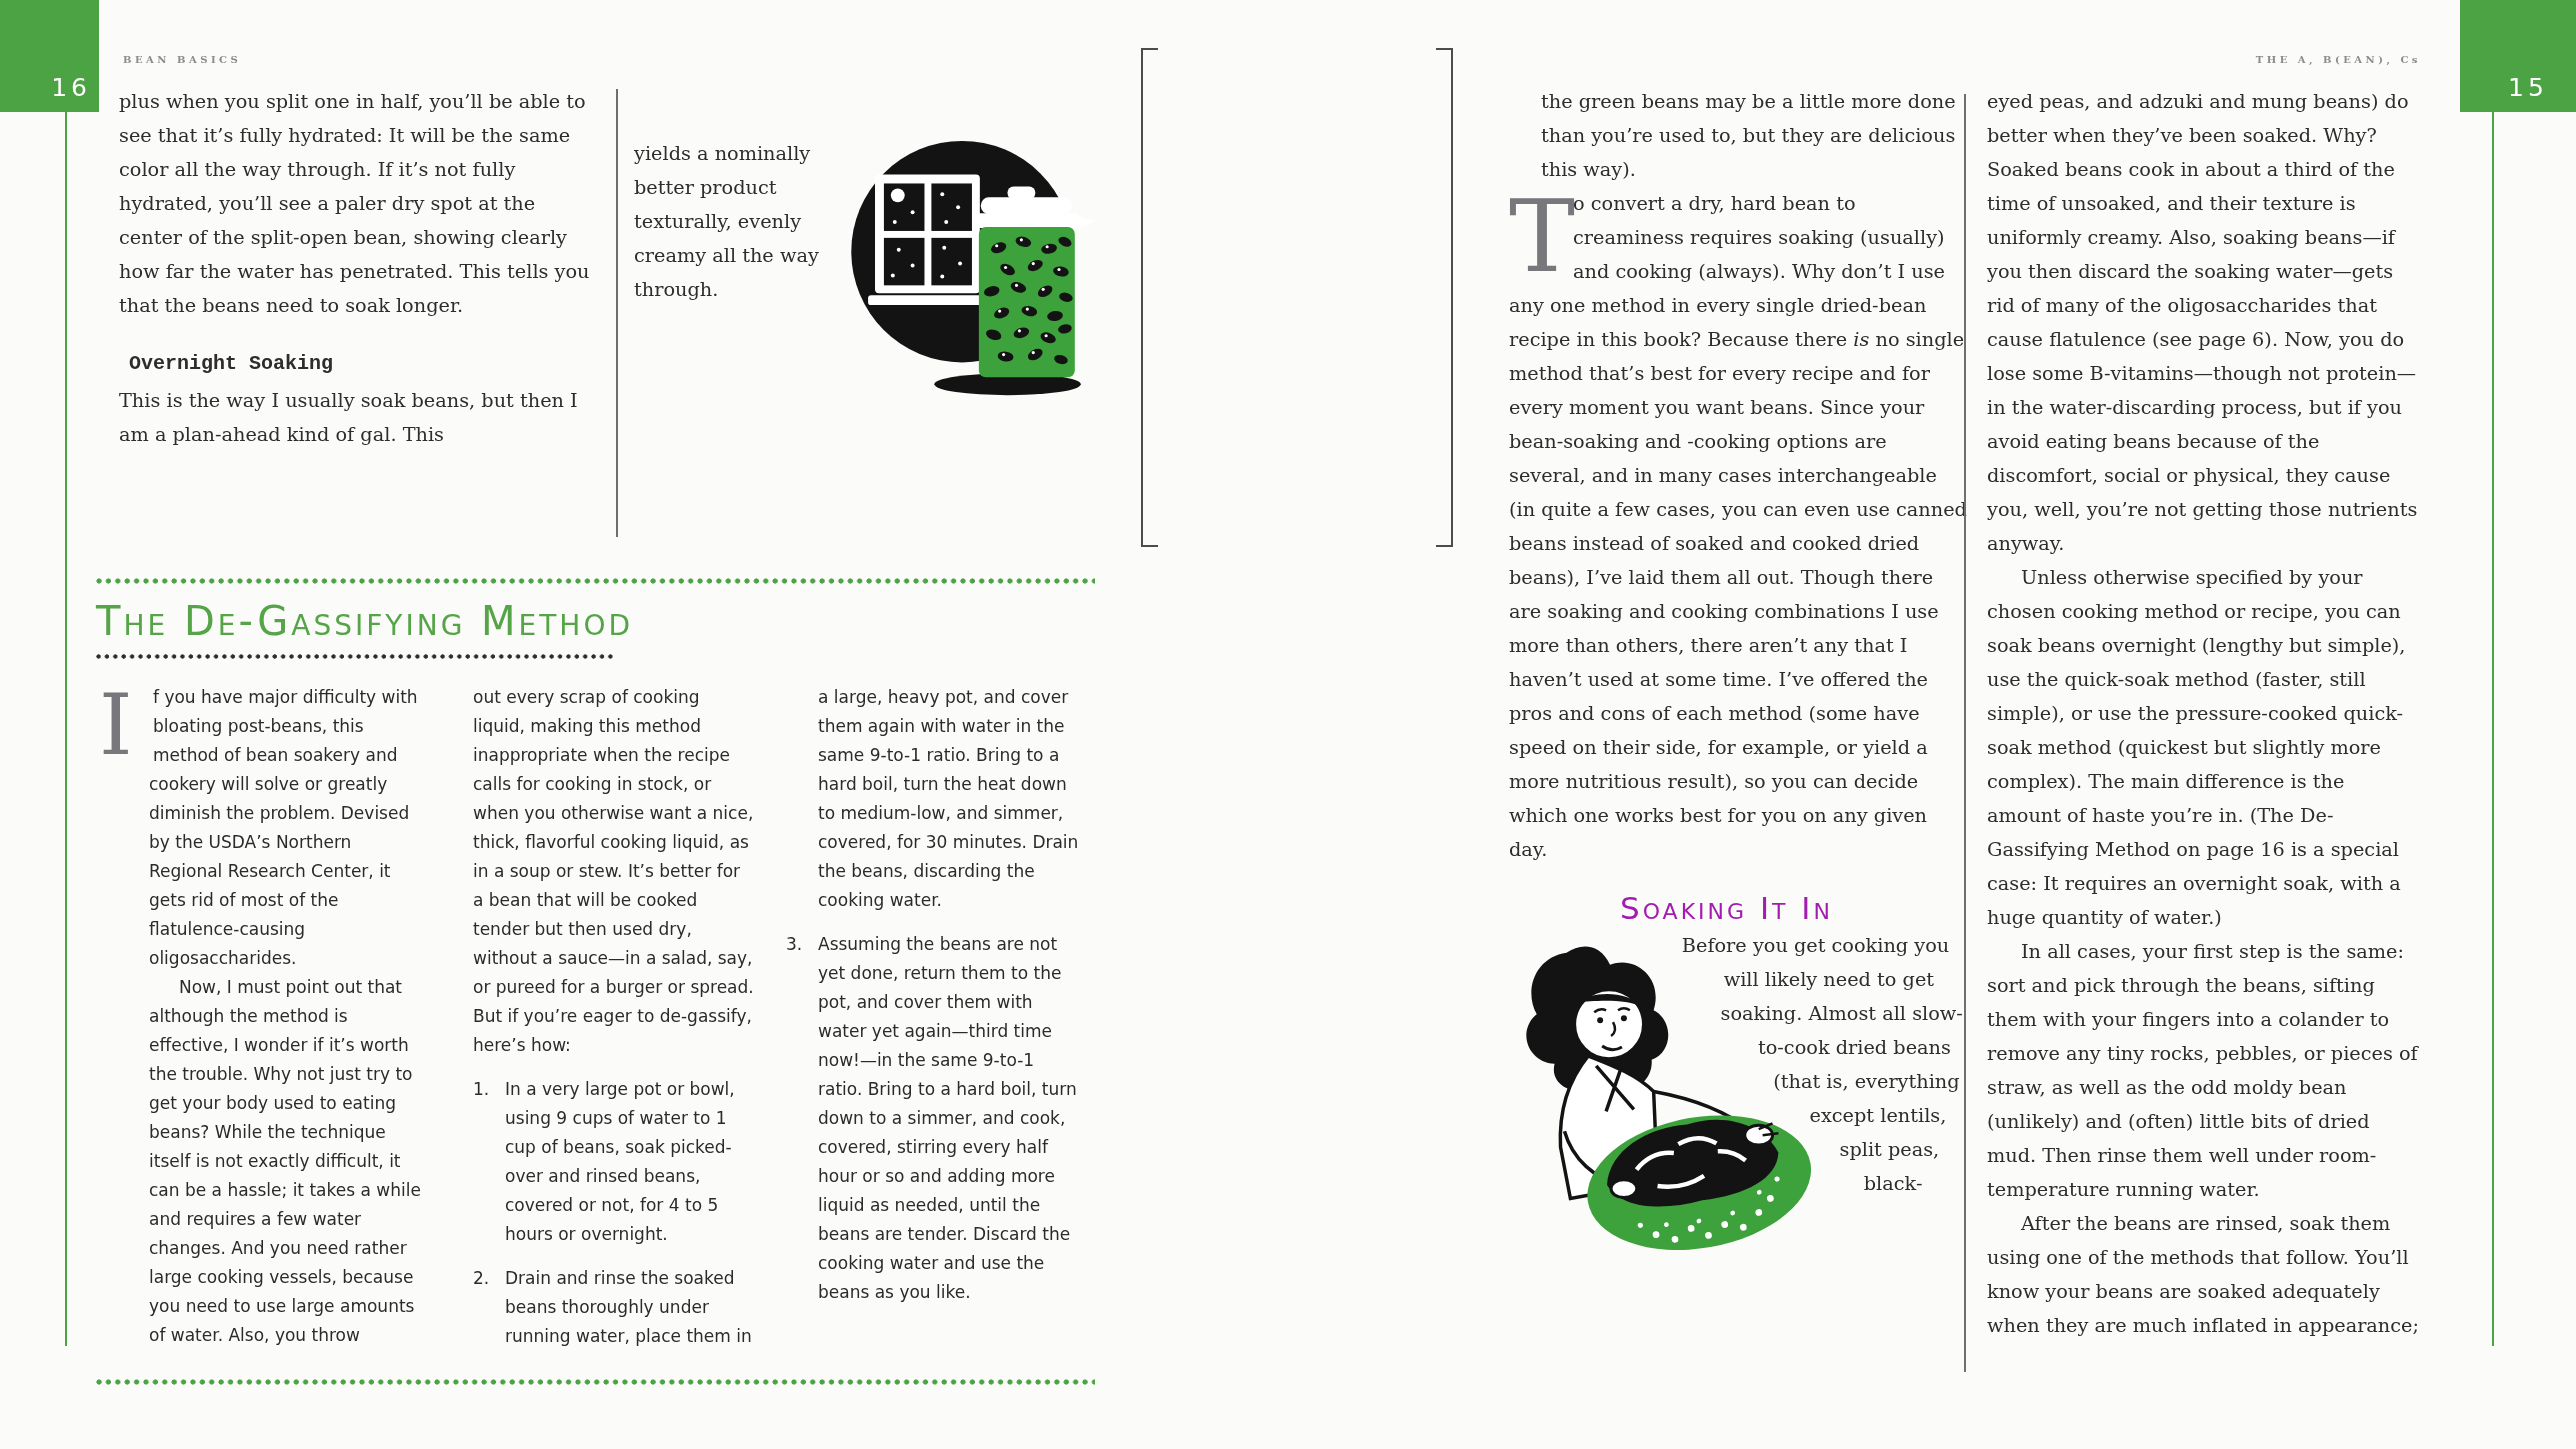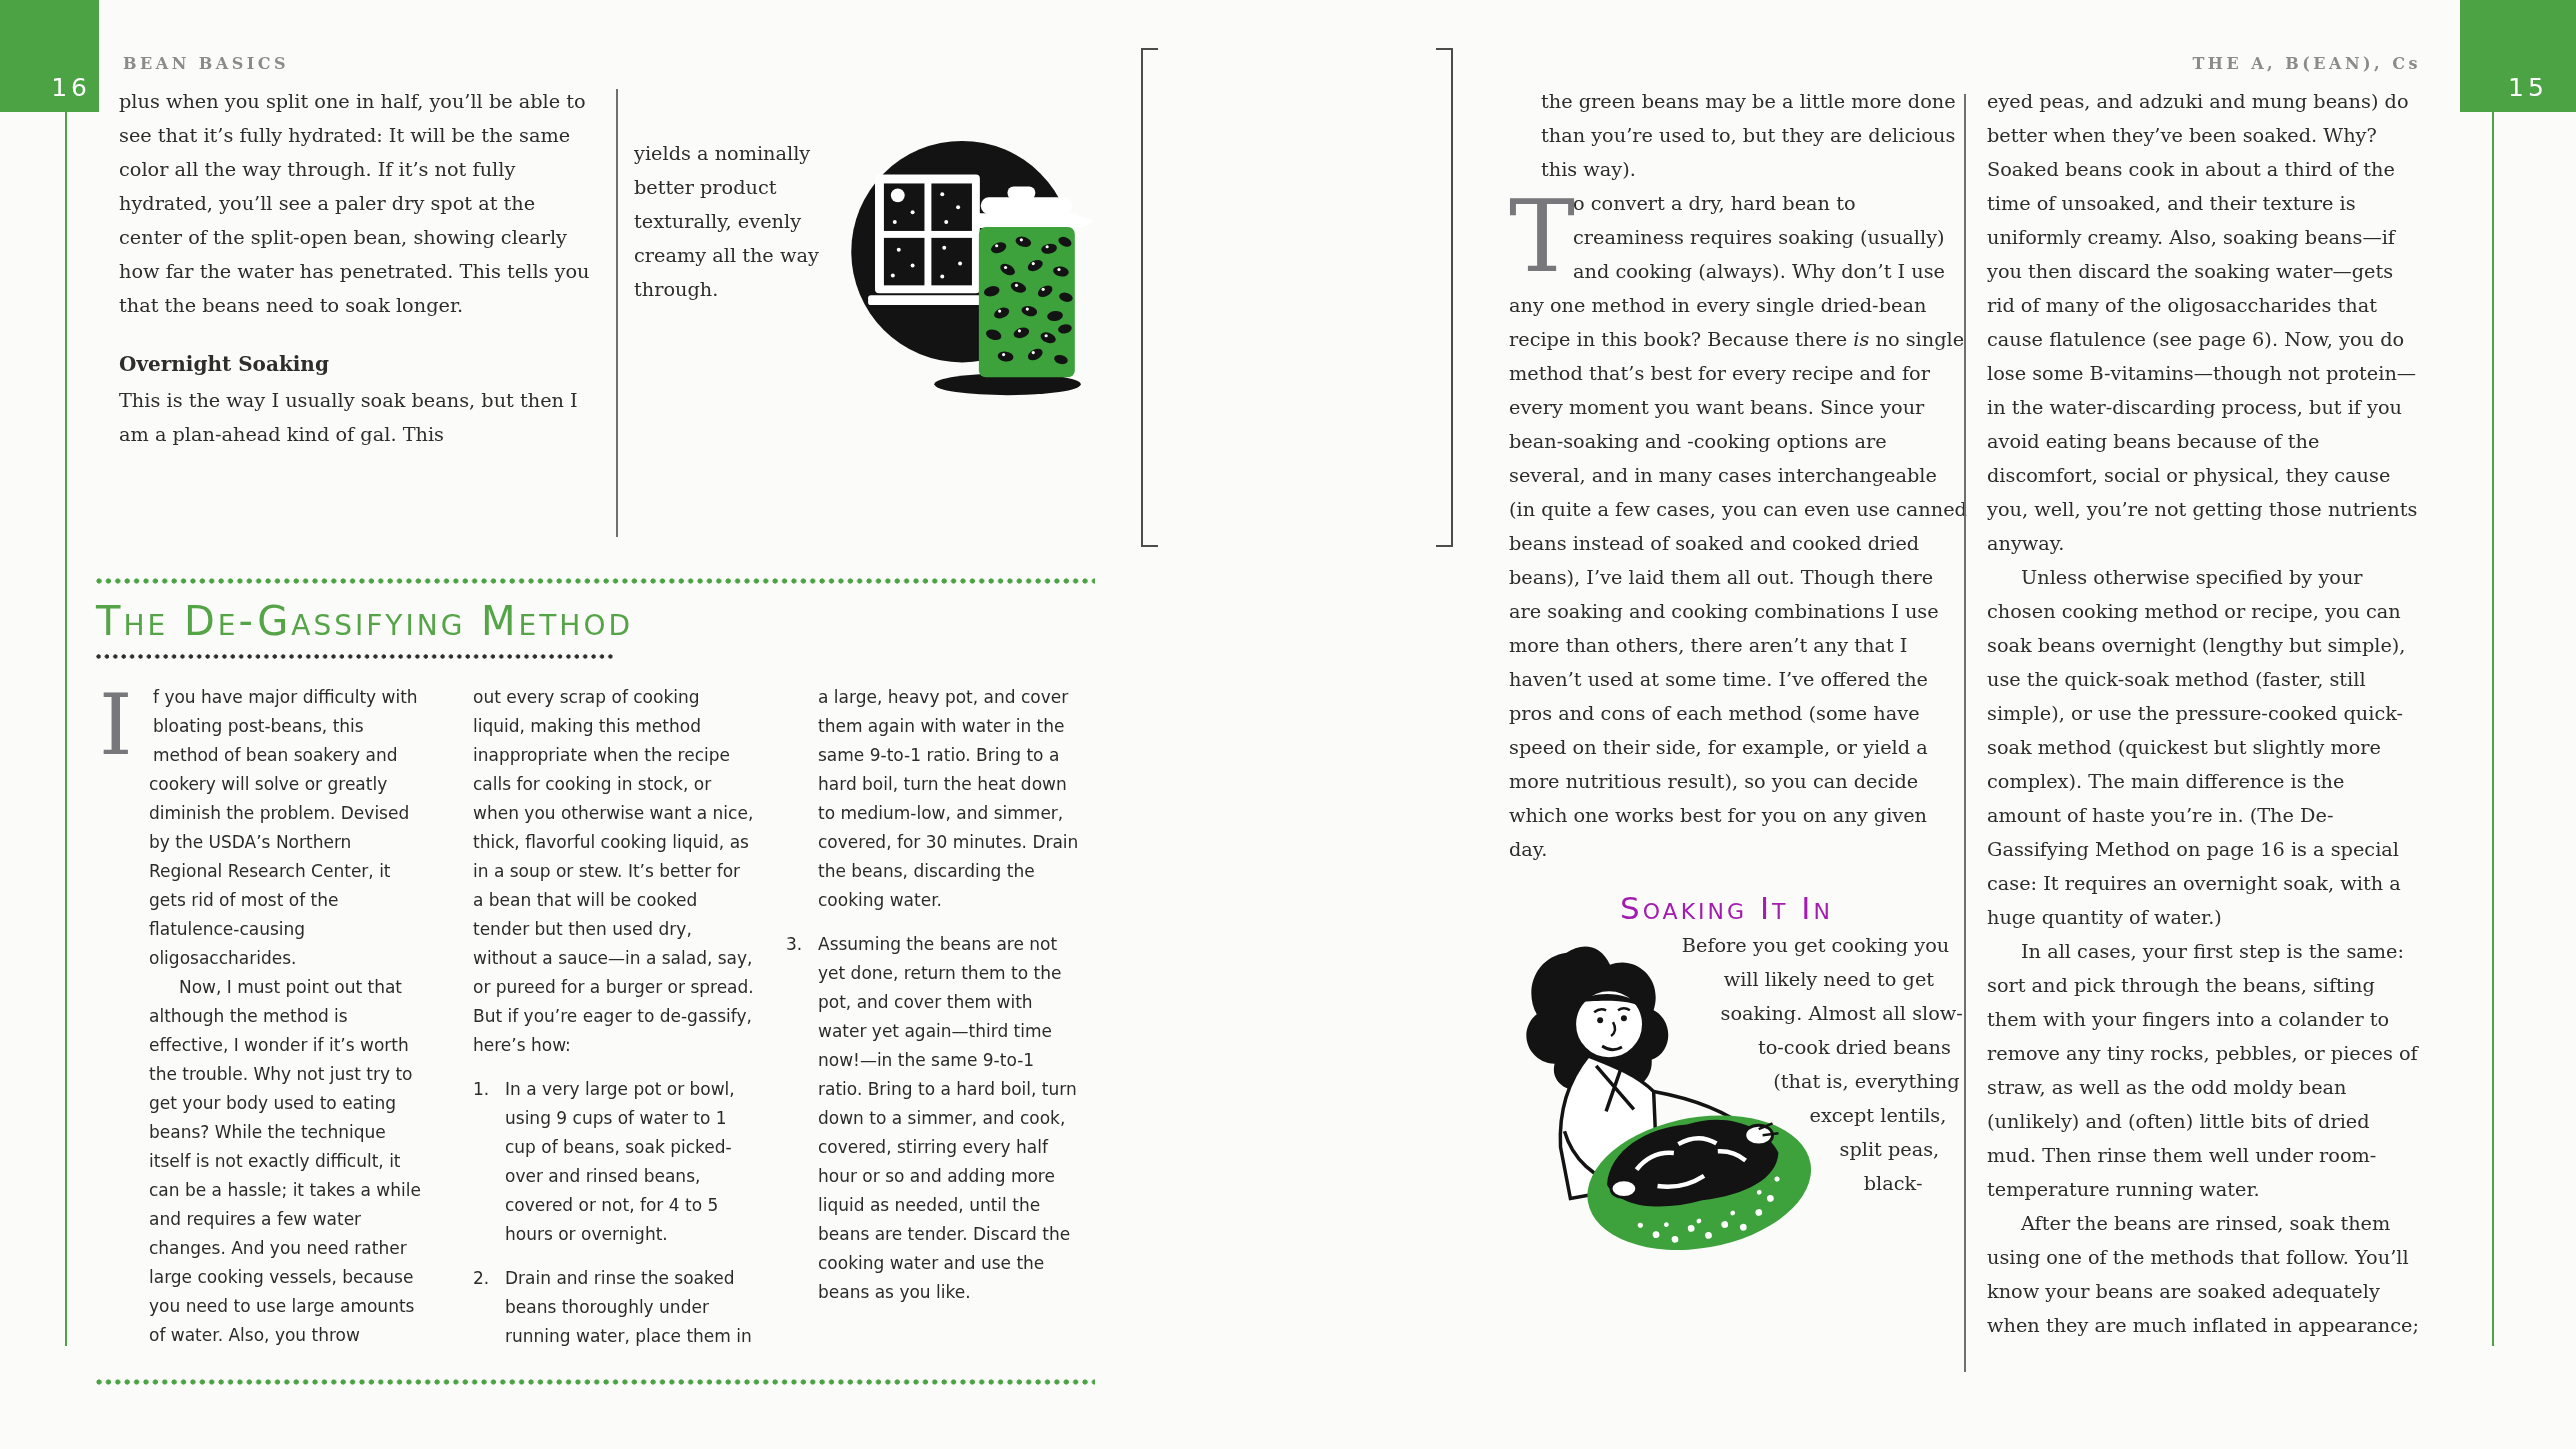--- a/index.html
+++ b/index.html
@@ -21,35 +21,35 @@
   .tab-left{left:0;width:99px;}
   .tab-right{left:2460px;width:116px;}
   .folio{position:absolute;bottom:10px;color:#fff;font-family:"DejaVu Sans",sans-serif;
          font-size:25px;letter-spacing:4px;}
   .tab-left .folio{right:8px;}
   .tab-right .folio{left:24px;margin-left:24px;}
   .margin-rule{position:absolute;top:112px;width:2px;background:var(--accent_green);height:1234px;}
   .margin-rule-left{left:65px;}
   .margin-rule-right{left:2492px;}
   
-  .running-head{position:absolute;top:54px;font-size:16px;font-weight:bold;
+  .running-head{position:absolute;top:54px;font-size:10px;font-weight:bold;
     letter-spacing:3.5px;color:var(--header_gray);font-family:"DejaVu Serif",serif;}
   .rh-left{left:123px;}
   .rh-right{right:155px;}
   
   .bracket{position:absolute;top:48px;width:15px;height:495px;border:2px solid #4c4c4c;}
   .bracket-left{left:1141px;border-right:none;}
   .bracket-right{left:1436px;border-left:none;}
   
   .serif{font-size:19.3px;line-height:34px;}
   .serif p{margin:0;}
   
   .l-intro{position:absolute;left:119px;top:85px;width:978px;}
   .l-col1{position:absolute;left:0;top:0;width:483px;}
-  .l-col1 h3{font-size:20px;margin:24px 0 3px;}
+  .l-col1 h3{font-size:20px;margin:24px 10px 3px;font-family:Liberation Mono, monospace;}
   .l-divider{position:absolute;left:497px;top:4px;width:2px;height:448px;background:var(--rule_gray);}
   .l-col2{position:absolute;left:515px;top:0;width:463px;}
   .jar-float{float:right;width:260px;height:327px;margin:50px 0 6px 6px;
              shape-outside:circle(47% at 50% 42%);}
   .l-col2 .p-first{margin-top:52px;}
   .li{margin-top:12px;padding-left:36px;}
   .li .num{display:inline-block;width:36px;margin-left:-36px;}
   
   .sidebar{position:absolute;left:96px;top:578px;width:999px;}
   .dotgreen{height:6px;background-image:radial-gradient(circle at 3px 3px,var(--accent_green) 2.3px,rgba(0,0,0,0) 2.9px);

